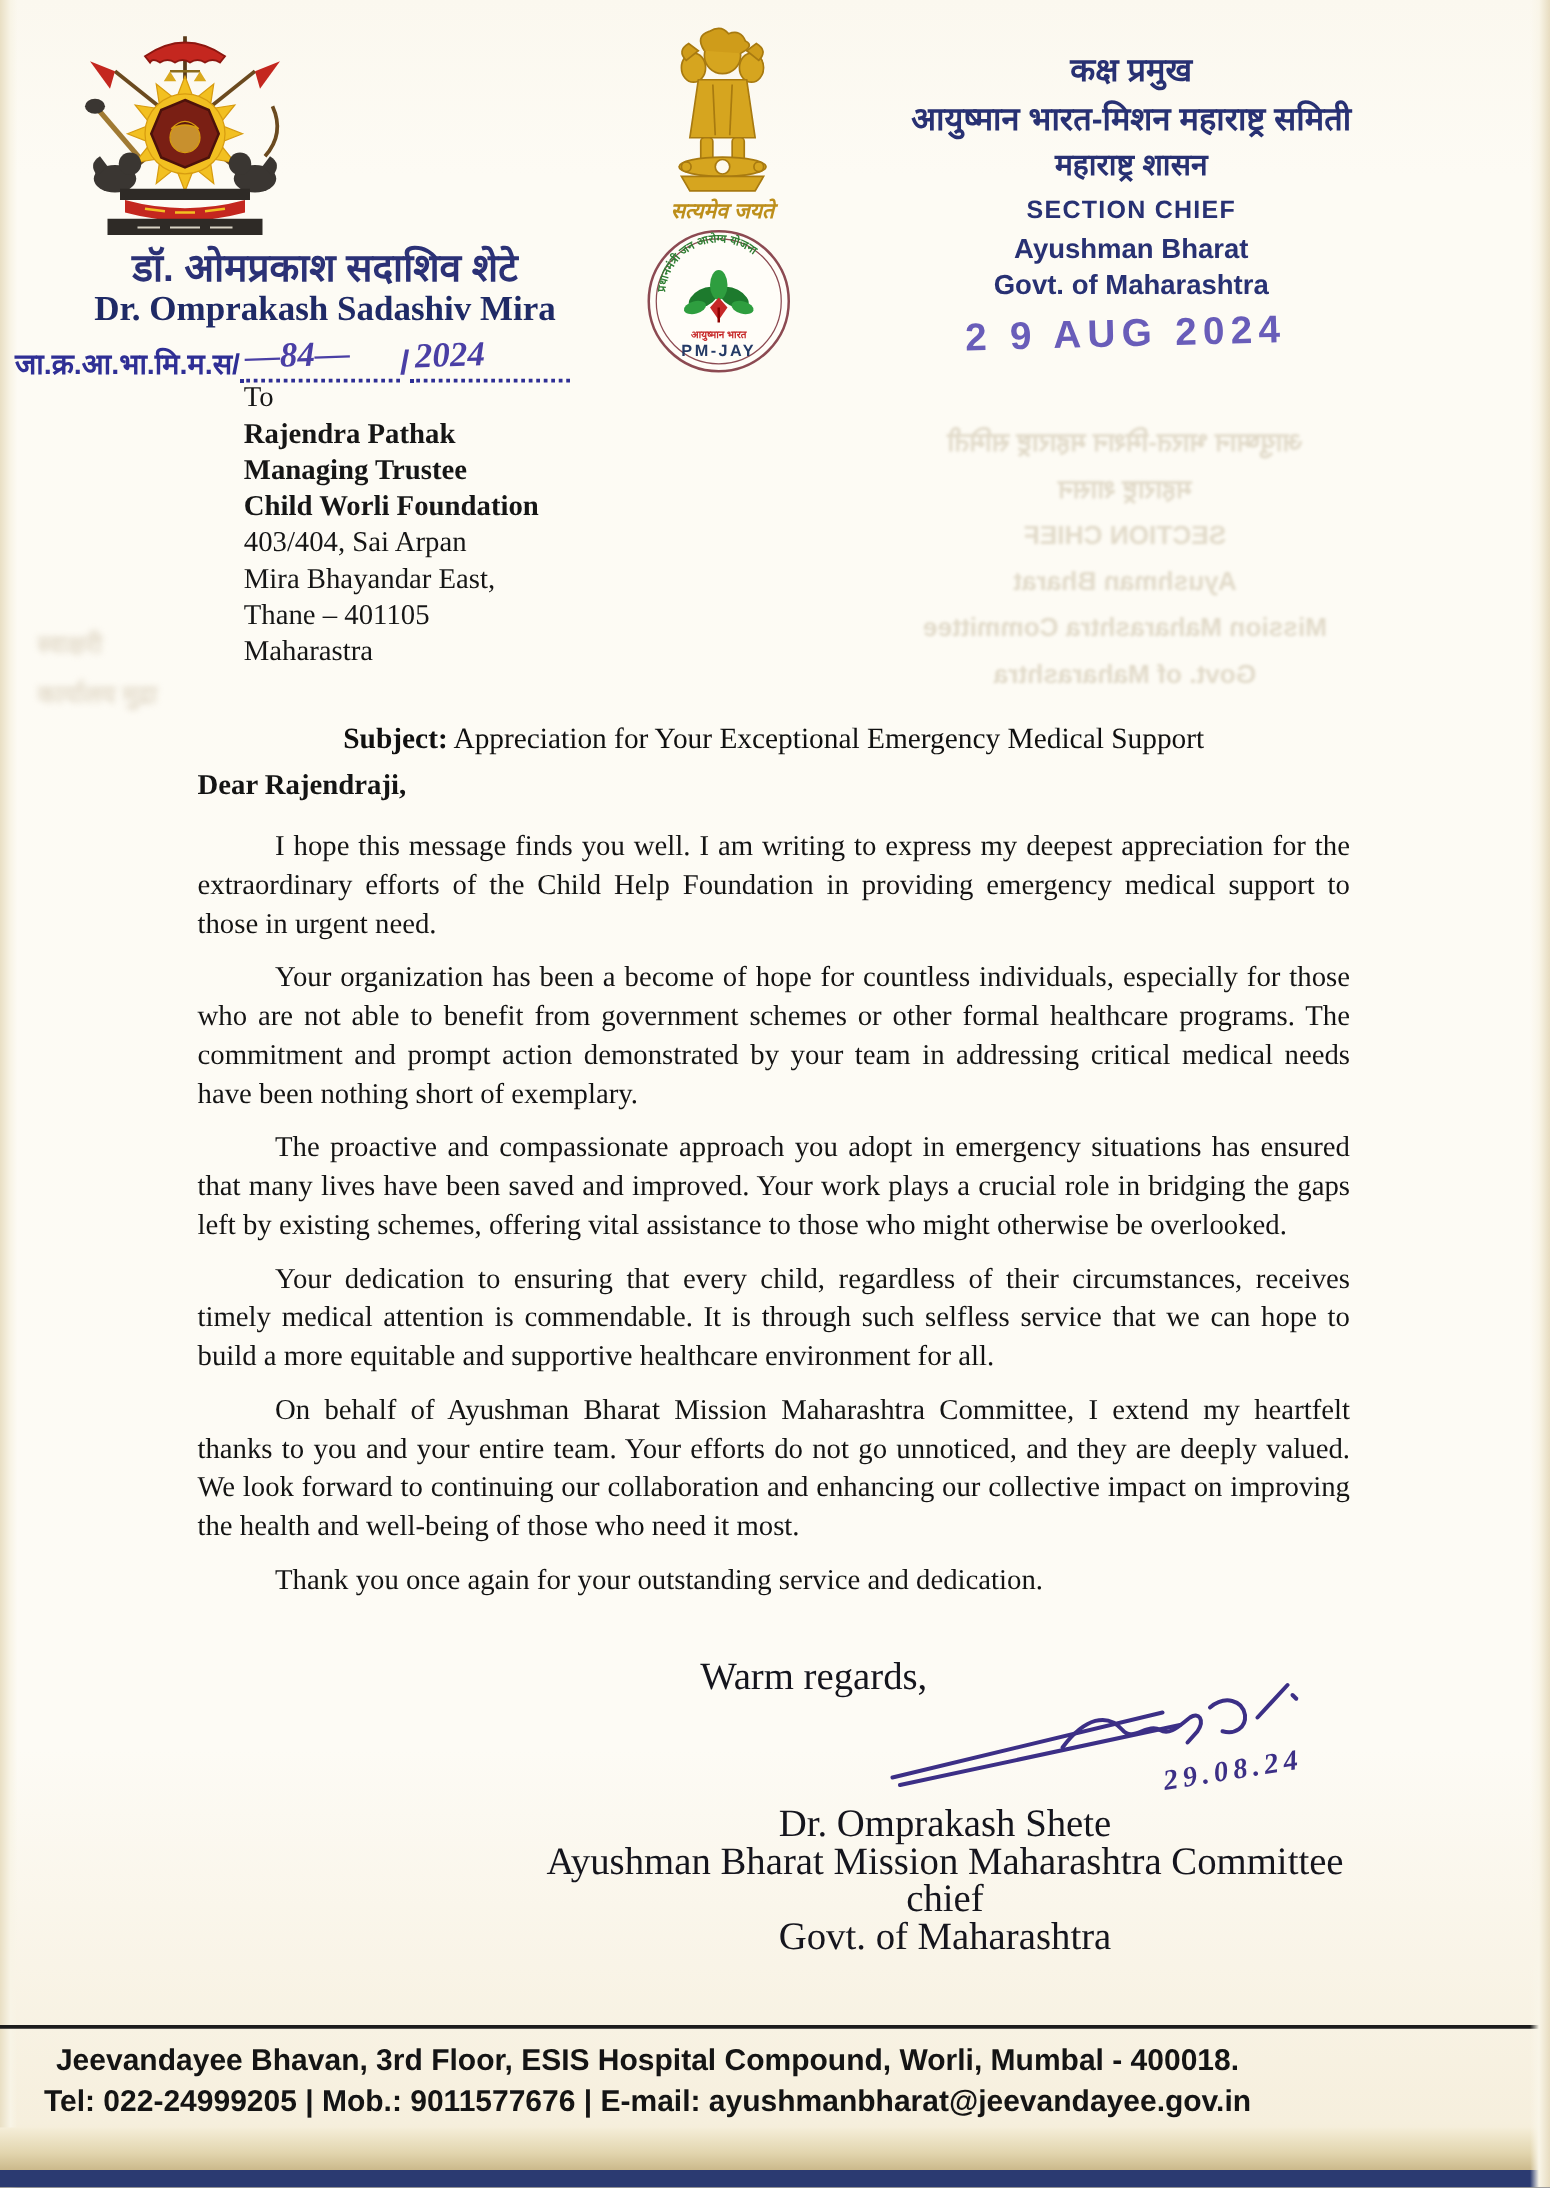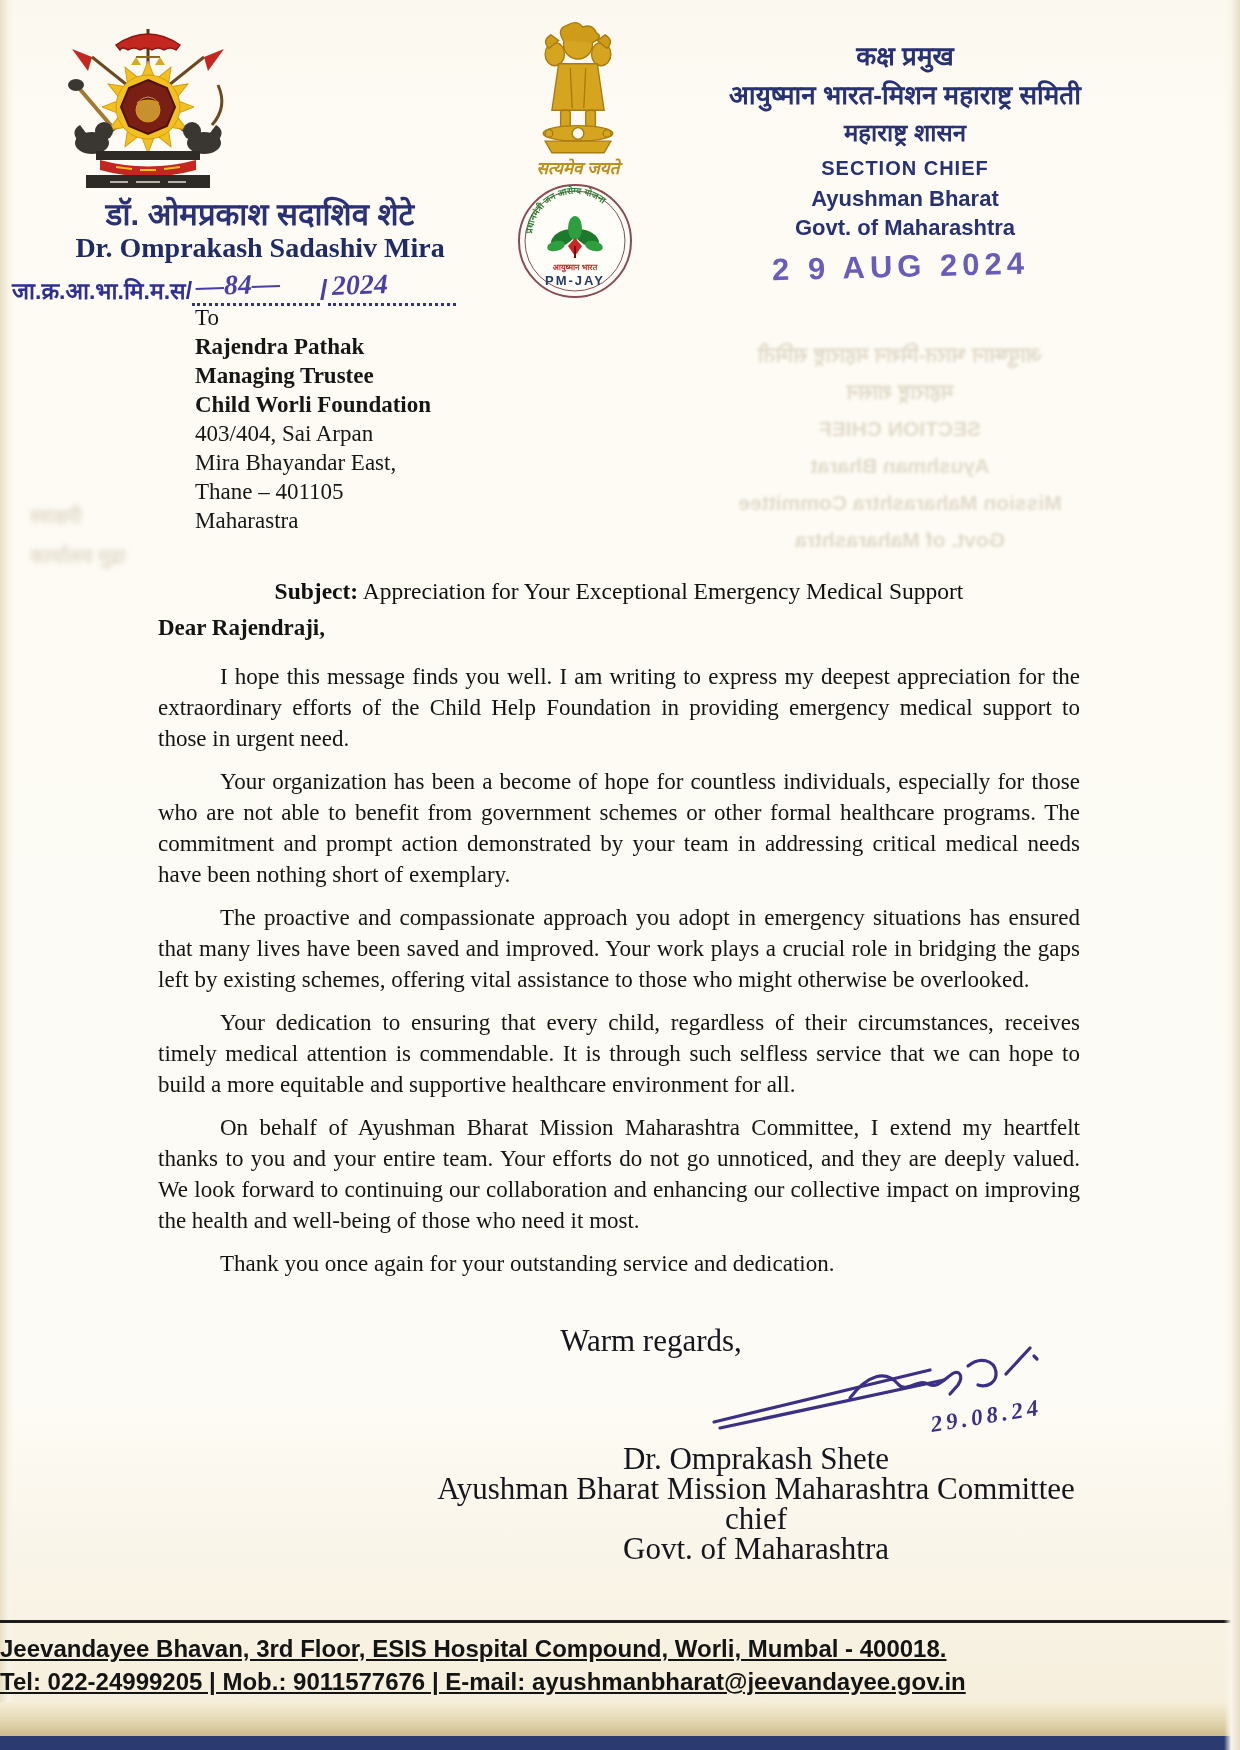--- a/index.html
+++ b/index.html
@@ -63,22 +63,22 @@
 
   
   .signoff{left:420px;top:1326px;width:672px;text-align:center;font-weight:normal;
     font-size:31px;color:#15151d;line-height:30px;}
   .signoff .regards{text-align:center;padding-right:210px;margin-bottom:0;}
   .sig-wrap{left:700px;top:1336px;width:400px;height:115px;}
   .sig-name{margin-top:88px;}
 
   
   .footer-rule{left:0;top:1620px;width:1240px;height:3px;background:#1c1c1c;}
-  .footer{left:0;top:1632px;width:1036px;font-family:"Liberation Sans",sans-serif;
-    font-weight:bold;color:#141414;text-decoration:underline;}
+  .footer{left:0;top:1632px;width:1036px;text-align:center;font-family:"Liberation Sans",sans-serif;
+    font-weight:bold;color:#141414;}
   .footer .f1{font-size:24px;line-height:33px;}
   .footer .f2{font-size:24px;line-height:33px;}
   .band-tan{left:0;top:1702px;width:1240px;height:34px;
     background:linear-gradient(180deg,#f5eed9,#d9c globally) ;
     background:linear-gradient(180deg,#f5eed9 0%,#e2d5ae 60%,#cbb98b 100%);}
   .band-navy{left:0;top:1736px;width:1240px;height:14px;background:#2b3a71;}
 </style>
 </head>
 <body>
 

